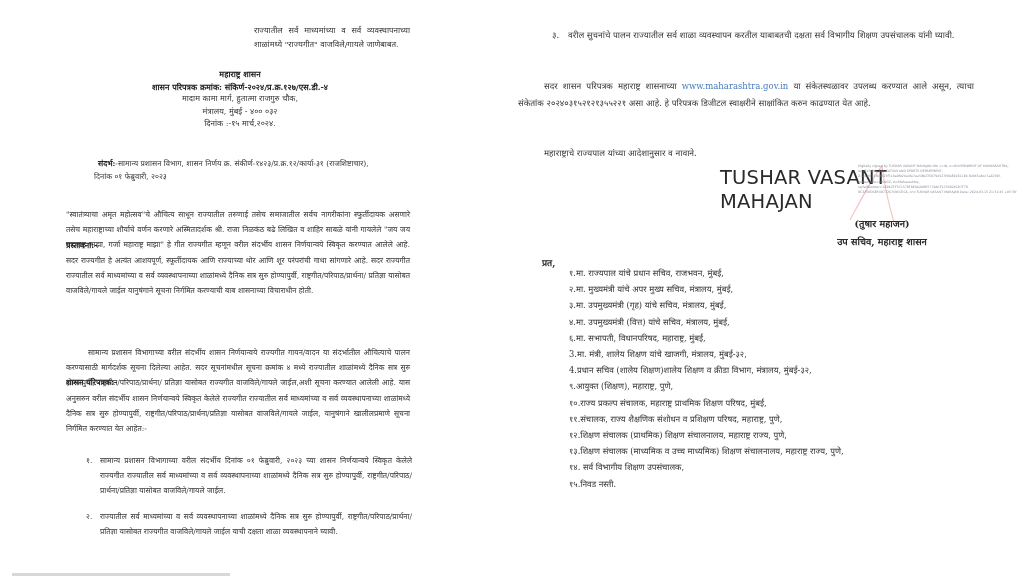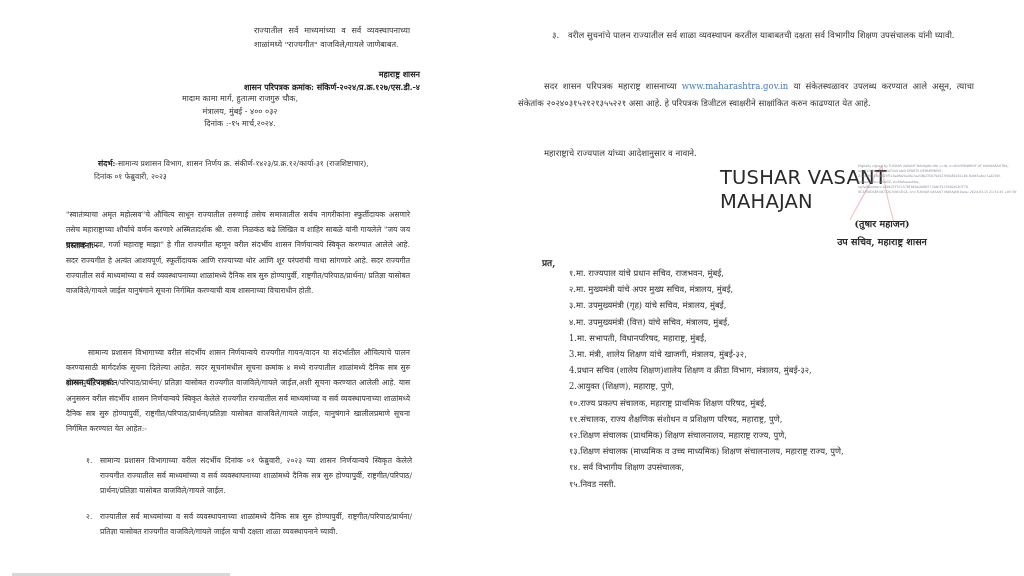--- a/index.html
+++ b/index.html
@@ -17,21 +17,21 @@
     
     .subject {
       position: absolute; left: 254px; top: 24px; width: 156px;
       font-size: 8px; line-height: 14px; color: #333;
       text-align: justify; text-align-last: left;
     }
     .header-block {
       position: absolute; left: 60px; top: 68px; width: 360px;
       text-align: center; font-size: 8px; line-height: 12.5px; color: #333;
     }
-    .header-block .bold { font-weight: bold; color: #222; text-align: right; }
+    .header-block .bold { font-weight: bold; color: #222; }
     .reference {
       position: absolute; left: 66px; top: 157px; width: 380px;
       font-size: 7.6px; line-height: 13px; color: #333;
     }
     .reference .ref-label { font-weight: bold; color: #222; padding-left: 32px; }
     .reference .ref-line2 { display: block; padding-left: 28px; }
     .section-title {
       position: absolute; left: 66px; font-size: 8px; font-weight: bold; color: #222; margin-top: 44px;
     }
     .para {
@@ -153,24 +153,24 @@
     <div>(तुषार महाजन)</div>
     <div>उप सचिव, महाराष्ट्र शासन</div>
   </div>
 
   <div class="copy-title">प्रत,</div>
   <ul class="copy-list">
     <li>१.मा. राज्यपाल यांचे प्रधान सचिव, राजभवन, मुंबई,</li>
     <li>२.मा. मुख्यमंत्री यांचे अपर मुख्य सचिव, मंत्रालय, मुंबई,</li>
     <li>३.मा. उपमुख्यमंत्री (गृह) यांचे सचिव, मंत्रालय, मुंबई,</li>
     <li>४.मा. उपमुख्यमंत्री (वित्त) यांचे सचिव, मंत्रालय, मुंबई,</li>
-    <li>1.मा. सभापती, विधानपरिषद, महाराष्ट्र, मुंबई,</li>
+    <li>६.मा. सभापती, विधानपरिषद, महाराष्ट्र, मुंबई,</li>
     <li>3.मा. मंत्री, शालेय शिक्षण यांचे खाजगी, मंत्रालय, मुंबई-३२,</li>
     <li>4.प्रधान सचिव (शालेय शिक्षण)शालेय शिक्षण व क्रीडा विभाग, मंत्रालय, मुंबई-३२,</li>
-    <li>2.आयुक्त (शिक्षण), महाराष्ट्र, पुणे,</li>
+    <li>९.आयुक्त (शिक्षण), महाराष्ट्र, पुणे,</li>
     <li>१०.राज्य प्रकल्प संचालक, महाराष्ट्र प्राथमिक शिक्षण परिषद, मुंबई,</li>
     <li>११.संचालक, राज्य शैक्षणिक संशोधन व प्रशिक्षण परिषद, महाराष्ट्र, पुणे,</li>
     <li>१२.शिक्षण संचालक (प्राथमिक) शिक्षण संचालनालय, महाराष्ट्र राज्य, पुणे,</li>
     <li>१३.शिक्षण संचालक (माध्यमिक व उच्च माध्यमिक) शिक्षण संचालनालय, महाराष्ट्र राज्य, पुणे,</li>
     <li>१४. सर्व विभागीय शिक्षण उपसंचालक,</li>
     <li>१५.निवड नस्ती.</li>
   </ul>
 </div>
 
 </body></html>

